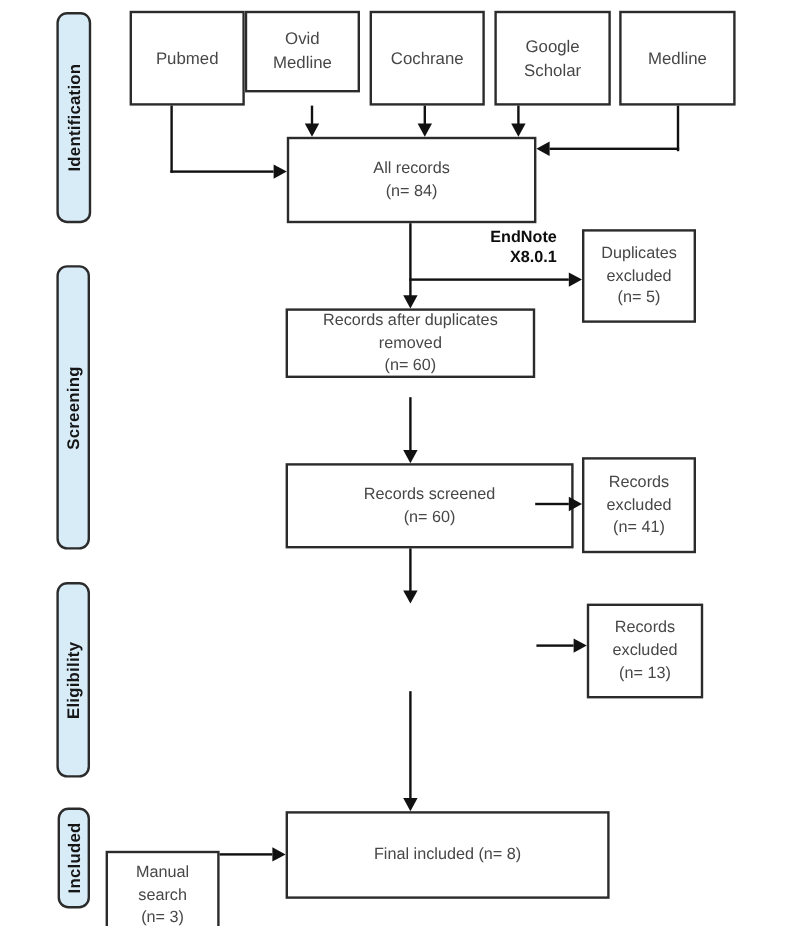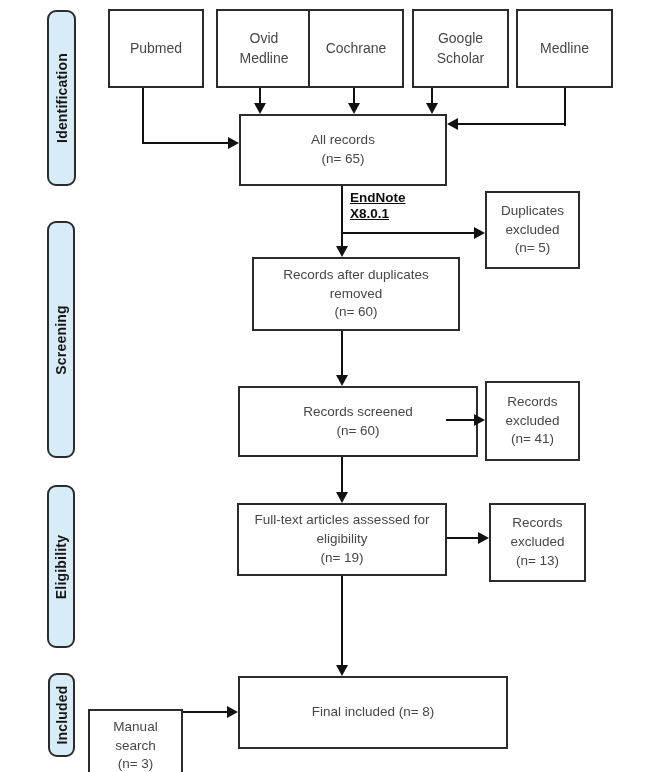--- a/index.html
+++ b/index.html
@@ -51,27 +51,26 @@
     white-space: pre-line;
     font-size: 13.5px;
     line-height: 1.4;
     color: var(--text);
     padding: 2px 4px;
   }
   .node.src { font-size: 14px; }
   
   .annotation {
     position: absolute;
-    text-align: left;
+    text-align: right;
     font-weight: bold;
     font-size: 13.5px;
     line-height: 1.2;
     color: #0d0d0d;
     white-space: pre-line;
-    text-decoration: underline;
   }
   
   .vline { position: absolute; width: 2px; background: var(--arrow); }
   .hline { position: absolute; height: 2px; background: var(--arrow); }
   .head-down {
     position: absolute; width: 0; height: 0;
     border-left: 6px solid transparent;
     border-right: 6px solid transparent;
     border-top: 11px solid var(--arrow);
   }
@@ -100,43 +99,40 @@
     <span class="stage-text">Screening</span>
   </div>
   <div class="stage" style="left:47px; top:485px; width:28px; height:163px">
     <span class="stage-text">Eligibility</span>
   </div>
   <div class="stage" style="left:48px; top:673px; width:27px; height:84px">
     <span class="stage-text">Included</span>
   </div>
 
   <div class="node src" style="left:108px; top:9px; width:96px; height:79px">Pubmed</div>
-  <div class="node src" style="left:216px; top:9px; width:96px; height:79px">Ovid
+  <div class="node src" style="left:204px; top:9px; width:96px; height:68px">Ovid
 Medline</div>
   <div class="node src" style="left:308px; top:9px; width:96px; height:79px">Cochrane</div>
   <div class="node src" style="left:412px; top:9px; width:97px; height:79px">Google
 Scholar</div>
   <div class="node src" style="left:516px; top:9px; width:97px; height:79px">Medline</div>
 
   <div class="node" style="left:239px; top:114px; width:208px; height:72px">All records
-(n= 65)</div>
+(n= 84)</div>
   <div class="node" style="left:485px; top:191px; width:95px; height:78px">Duplicates
 excluded
 (n= 5)</div>
-  <div class="node" style="left:252px; top:257px; width:208px; height:74px">Records after duplicates
+  <div class="node" style="left:238px; top:257px; width:208px; height:58px">Records after duplicates
 removed
 (n= 60)</div>
   <div class="node" style="left:238px; top:386px; width:240px; height:71px">Records screened
 (n= 60)</div>
   <div class="node" style="left:485px; top:381px; width:95px; height:80px">Records
 excluded
 (n= 41)</div>
-  <div class="node" style="left:237px; top:503px; width:210px; height:73px">Full-text articles assessed for
-eligibility
-(n= 19)</div>
   <div class="node" style="left:489px; top:503px; width:97px; height:79px">Records
 excluded
 (n= 13)</div>
   <div class="node" style="left:88px; top:709px; width:95px; height:74px">Manual
 search
 (n= 3)</div>
   <div class="node" style="left:238px; top:676px; width:270px; height:73px">Final included (n= 8)</div>
 
   <div class="annotation" style="left:350px; top:190px; width:114px">EndNote
 X8.0.1</div>

